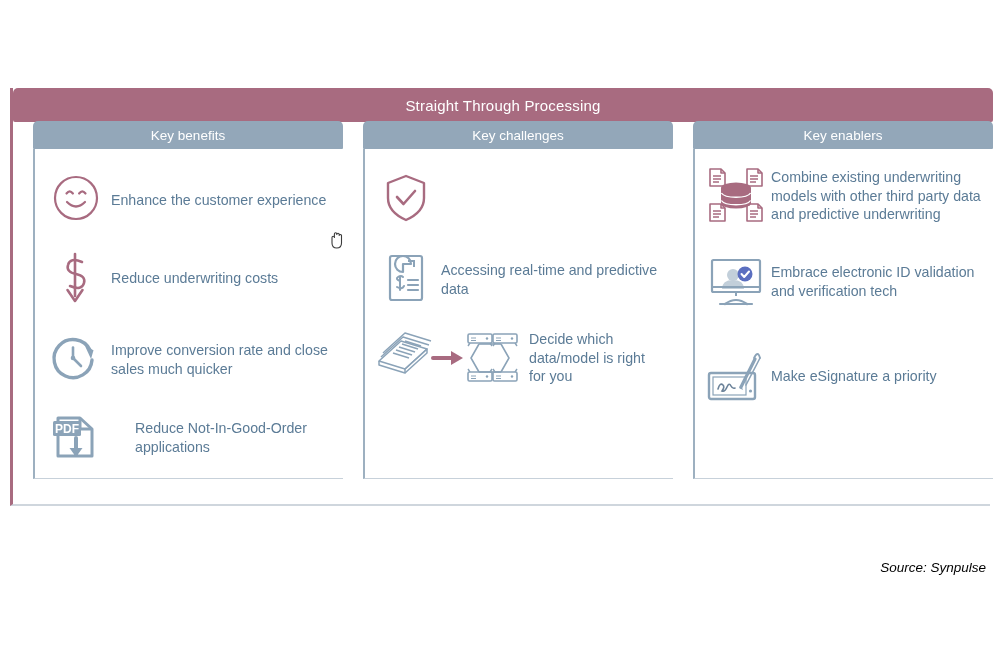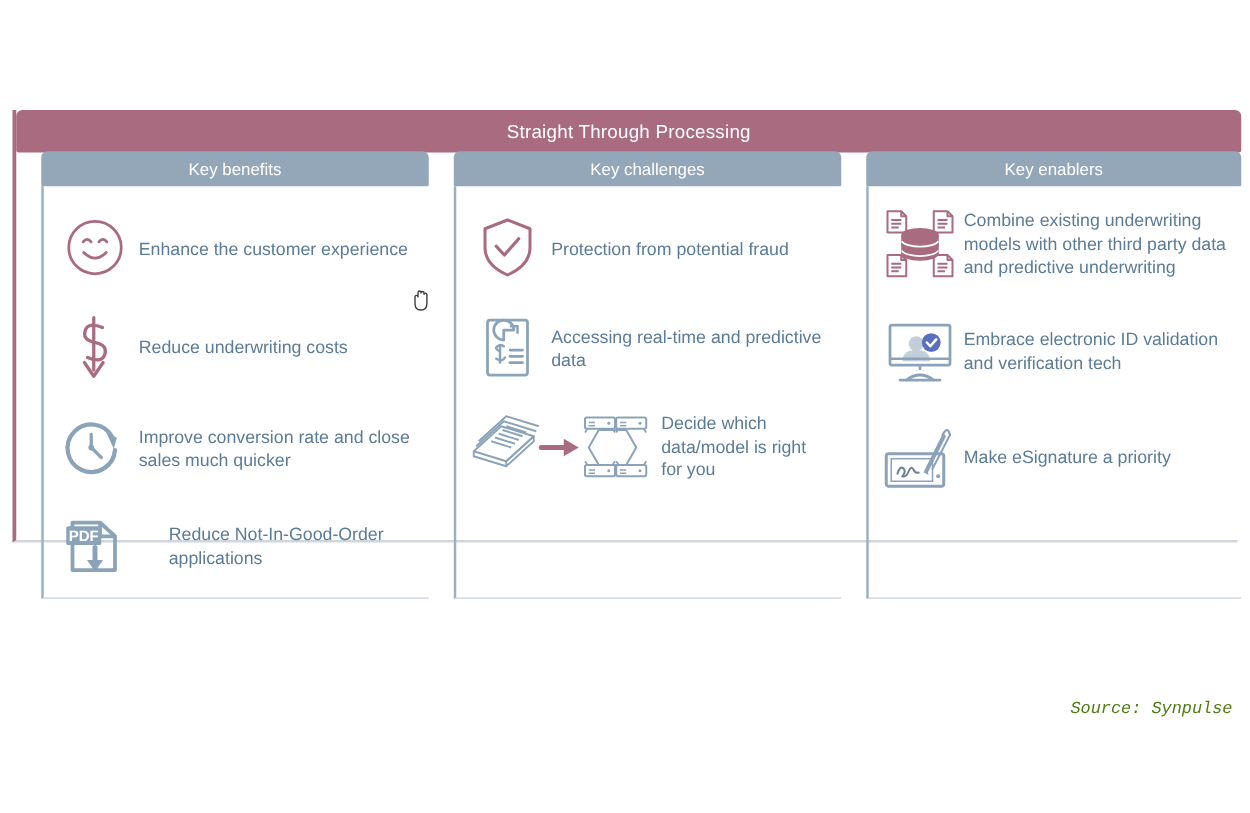--- a/index.html
+++ b/index.html
@@ -14,21 +14,21 @@
     font-family: "Liberation Sans", sans-serif;
     overflow: hidden;
   }
 
   
   #infographic {
     position: absolute;
     left: 10px;
     top: 88px;
     width: 980px;
-    height: 346px;
+    height: 418px;
     box-sizing: border-box;
     border-left: 3px solid #a86b80;
     border-bottom: 2px solid #cfd6dd;
   }
 
   
   .banner {
     position: absolute;
     left: 0;
     top: 0;
@@ -116,31 +116,31 @@
   .c1 .item:nth-child(2) { margin-top: 22px; }
   .c1 .item:nth-child(3) { margin-top: 18px; }
   .c1 .item:nth-child(4) { margin-top: 16px; gap: 24px; }
 
   .c2 .item:nth-child(1) { margin-top: 2px; }
   .c2 .item:nth-child(2) { margin-top: 22px; }
   .c2 .item:nth-child(3) { margin-top: 16px; }
 
   .c3 .item:nth-child(1) { margin-top: 0px; }
   .c3 .item:nth-child(2) { margin-top: 28px; }
-  .c3 .item:nth-child(3) { margin-top: 26px; }
+  .c3 .item:nth-child(3) { margin-top: 36px; }
 
   
   #source {
     position: absolute;
     right: 14px;
     top: 560px;
-    color: #4d7c0f;
+    color: #000000;
     font-size: 13.5px;
     font-style: italic;
-    font-family: Liberation Mono, monospace;
+    font-family: Liberation Sans, sans-serif;
   }
 
   
   #cursor {
     position: absolute;
     left: 328px;
     top: 230px;
     width: 18px;
     height: 20px;
   }
@@ -223,21 +223,20 @@
       </div>
       <div class="col-body c2">
 
         <div class="item">
           <span class="icon">
             <svg width="46" height="52" viewBox="0 0 46 52">
               <path d="M23 4 L41 11 V26 Q41 40 23 48 Q5 40 5 26 V11 Z" fill="none" stroke="#a86b80" stroke-width="2.4" stroke-linejoin="round"></path>
               <path d="M14 25 L20.5 32 L32 19" fill="none" stroke="#a86b80" stroke-width="2.6" stroke-linecap="round" stroke-linejoin="round"></path>
             </svg>
           </span>
-          <span class="label">Protection from potential fraud</span>
         </div>
 
         <div class="item">
           <span class="icon">
             <svg width="44" height="52" viewBox="0 0 44 52">
               <rect x="6" y="4" width="32" height="44" rx="2" fill="none" stroke="#8ba3b8" stroke-width="2.2"></rect>
               <path d="M19 20 A8 8 0 1 1 27 12 L19 12 Z" fill="none" stroke="#8ba3b8" stroke-width="2.2" stroke-linejoin="round"></path>
               <path d="M24 9 h6 v6" fill="none" stroke="#8ba3b8" stroke-width="2"></path>
               <path d="M16 29 q-5 -2 -2 -4 q3 -2 5 0" fill="none" stroke="#8ba3b8" stroke-width="2" stroke-linecap="round"></path>
               <path d="M13 35 q5 3 7 -1" fill="none" stroke="#8ba3b8" stroke-width="2" stroke-linecap="round"></path>

